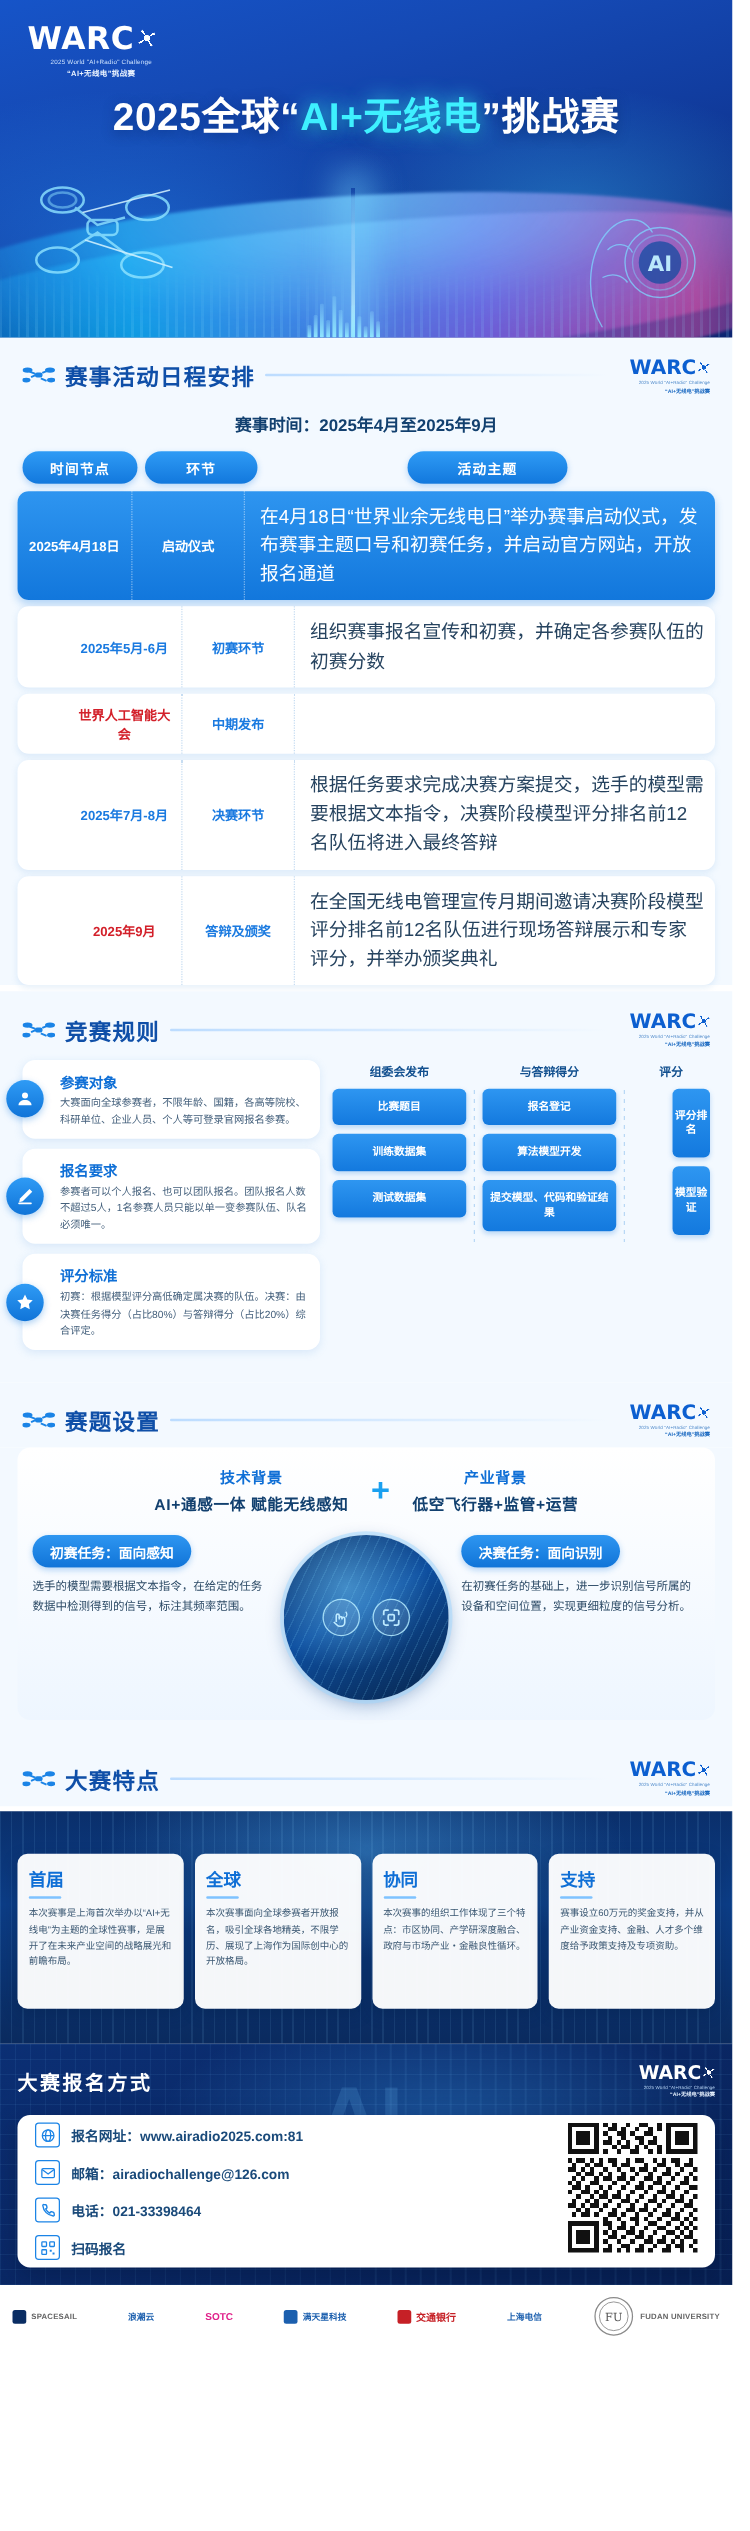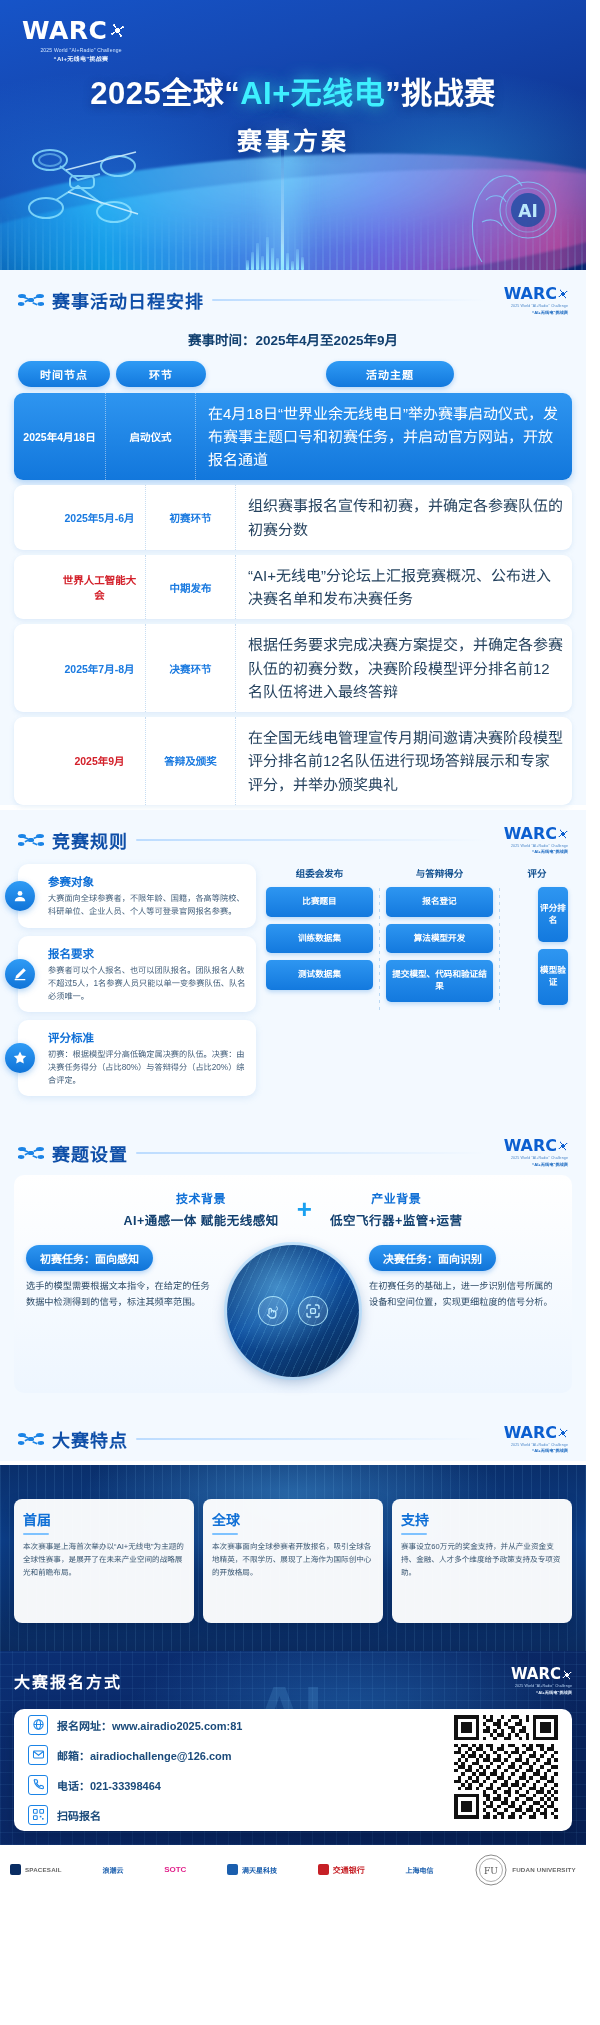--- a/index.html
+++ b/index.html
@@ -314,21 +314,20 @@
         <span class="dot"></span>
       </div>
       <div class="brand-sub1">2025 World "AI+Radio" Challenge</div>
       <div class="brand-sub2">“AI+无线电”挑战赛</div>
     </div>
 
     <div class="hero-title">
       <div class="l1">
         <span>2025全球</span><span class="quote">“</span><span class="accent">AI+无线电</span><span class="quote">”</span><span>挑战赛</span>
       </div>
-      <div class="l2">赛事方案</div>
     </div>
 
     <svg class="hero-drone" viewBox="0 0 120 88">
       <g fill="none" stroke="#8fe3ff" stroke-width="2" opacity=".85">
         <ellipse cx="24" cy="20" rx="17" ry="10"></ellipse>
         <ellipse cx="24" cy="20" rx="11" ry="6" opacity=".6"></ellipse>
         <ellipse cx="92" cy="26" rx="17" ry="10"></ellipse>
         <ellipse cx="20" cy="68" rx="17" ry="10"></ellipse>
         <ellipse cx="88" cy="72" rx="17" ry="10"></ellipse>
         <path d="M34 26 L52 40 L74 34"></path>
@@ -396,26 +395,25 @@
         <div class="scell c3 col-c">在4月18日“世界业余无线电日”举办赛事启动仪式，发布赛事主题口号和初赛任务，并启动官方网站，开放报名通道</div>
       </div>
       <div class="srow norm">
         <div class="scell c1 col-a">2025年5月-6月</div>
         <div class="scell c2 col-b">初赛环节</div>
         <div class="scell c3 col-c">组织赛事报名宣传和初赛，并确定各参赛队伍的初赛分数</div>
       </div>
       <div class="srow norm">
         <div class="scell c1 col-a red">世界人工智能大会</div>
         <div class="scell c2 col-b">中期发布</div>
-        <div class="scell c3 col-c">“AI+无线电”分论坛上汇报竞赛概况、公布进入决赛名单和发布决赛任务</div>
       </div>
       <div class="srow norm">
         <div class="scell c1 col-a">2025年7月-8月</div>
         <div class="scell c2 col-b">决赛环节</div>
-        <div class="scell c3 col-c">根据任务要求完成决赛方案提交，并确定各参赛队伍的初赛分数，决赛阶段模型评分排名前12名队伍将进入最终答辩</div>
+        <div class="scell c3 col-c">根据任务要求完成决赛方案提交，选手的模型需要根据文本指令，决赛阶段模型评分排名前12名队伍将进入最终答辩</div>
       </div>
       <div class="srow norm">
         <div class="scell c1 col-a red">2025年9月</div>
         <div class="scell c2 col-b">答辩及颁奖</div>
         <div class="scell c3 col-c">在全国无线电管理宣传月期间邀请决赛阶段模型评分排名前12名队伍进行现场答辩展示和专家评分，并举办颁奖典礼</div>
       </div>
     </div>
   </section>
 
   <section class="sec">
@@ -625,20 +623,25 @@
     <div class="feat-cards">
       <div class="fcard">
         <div class="fcard-t">首届</div>
         <div class="fcard-line"></div>
         <div class="fcard-b">本次赛事是上海首次举办以“AI+无线电”为主题的全球性赛事，是展开了在未来产业空间的战略展光和前瞻布局。</div>
       </div>
       <div class="fcard">
         <div class="fcard-t">全球</div>
         <div class="fcard-line"></div>
         <div class="fcard-b">本次赛事面向全球参赛者开放报名，吸引全球各地精英，不限学历、展现了上海作为国际创中心的开放格局。</div>
+      </div>
+      <div class="fcard">
+        <div class="fcard-t">协同</div>
+        <div class="fcard-line"></div>
+        <div class="fcard-b">本次赛事的组织工作体现了三个特点：市区协同、产学研深度融合、政府与市场产业・金融良性循环。</div>
       </div>
       <div class="fcard">
         <div class="fcard-t">支持</div>
         <div class="fcard-line"></div>
         <div class="fcard-b">赛事设立60万元的奖金支持，并从产业资金支持、金融、人才多个维度给予政策支持及专项资助。</div>
       </div>
     </div>
   </div>
 
   <section class="signup">

